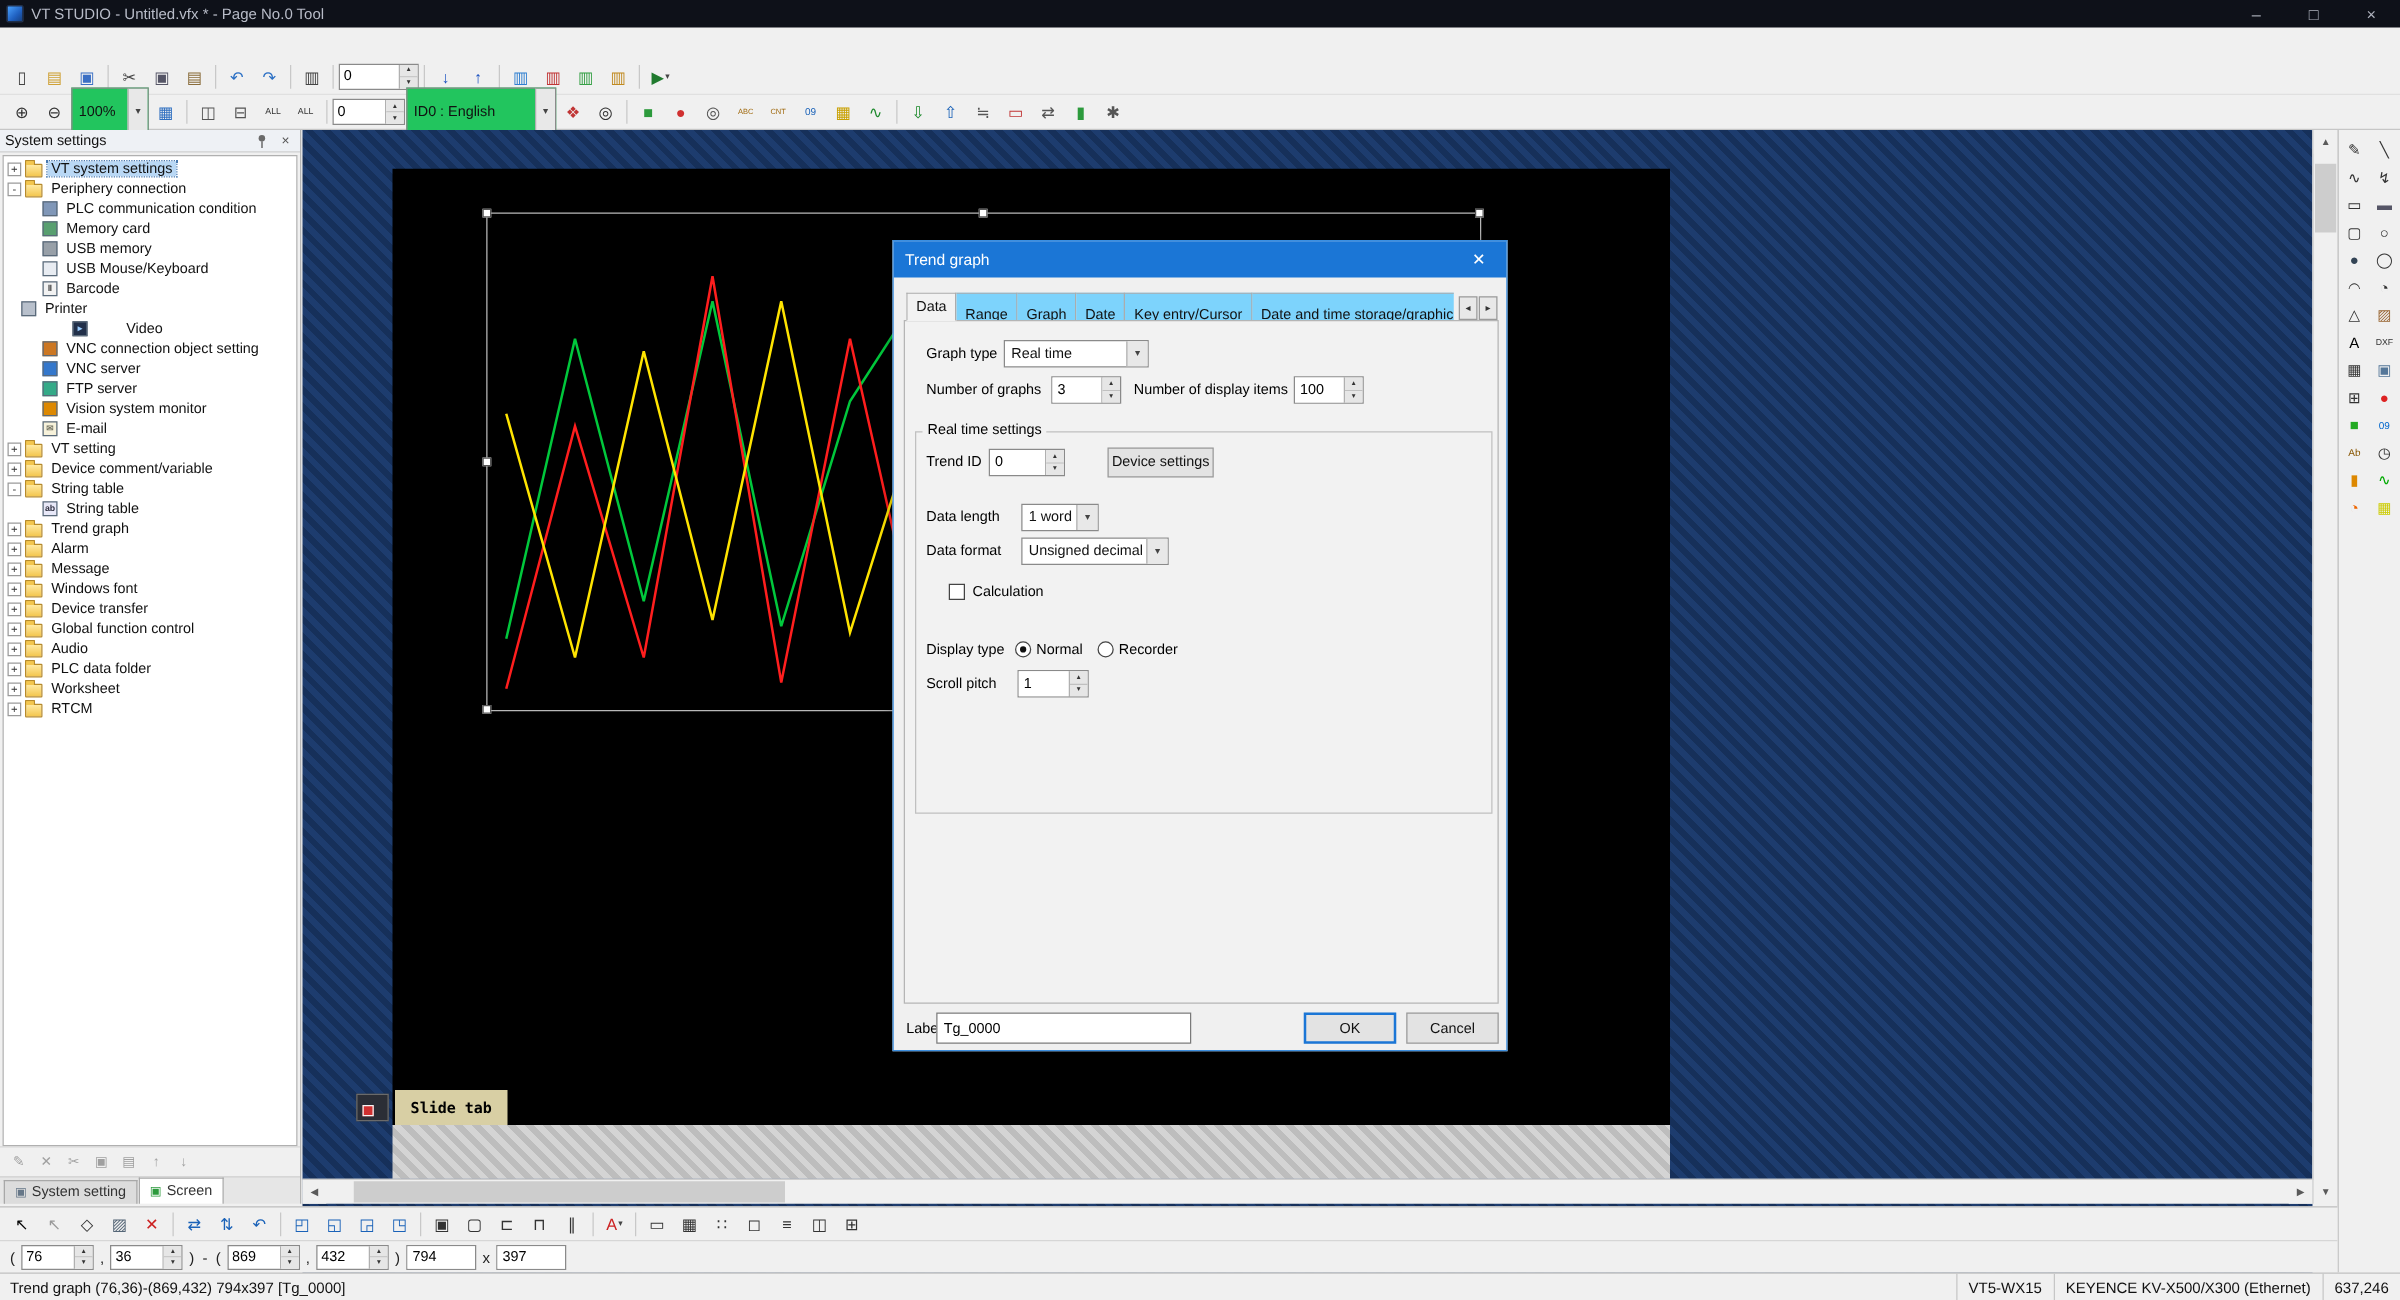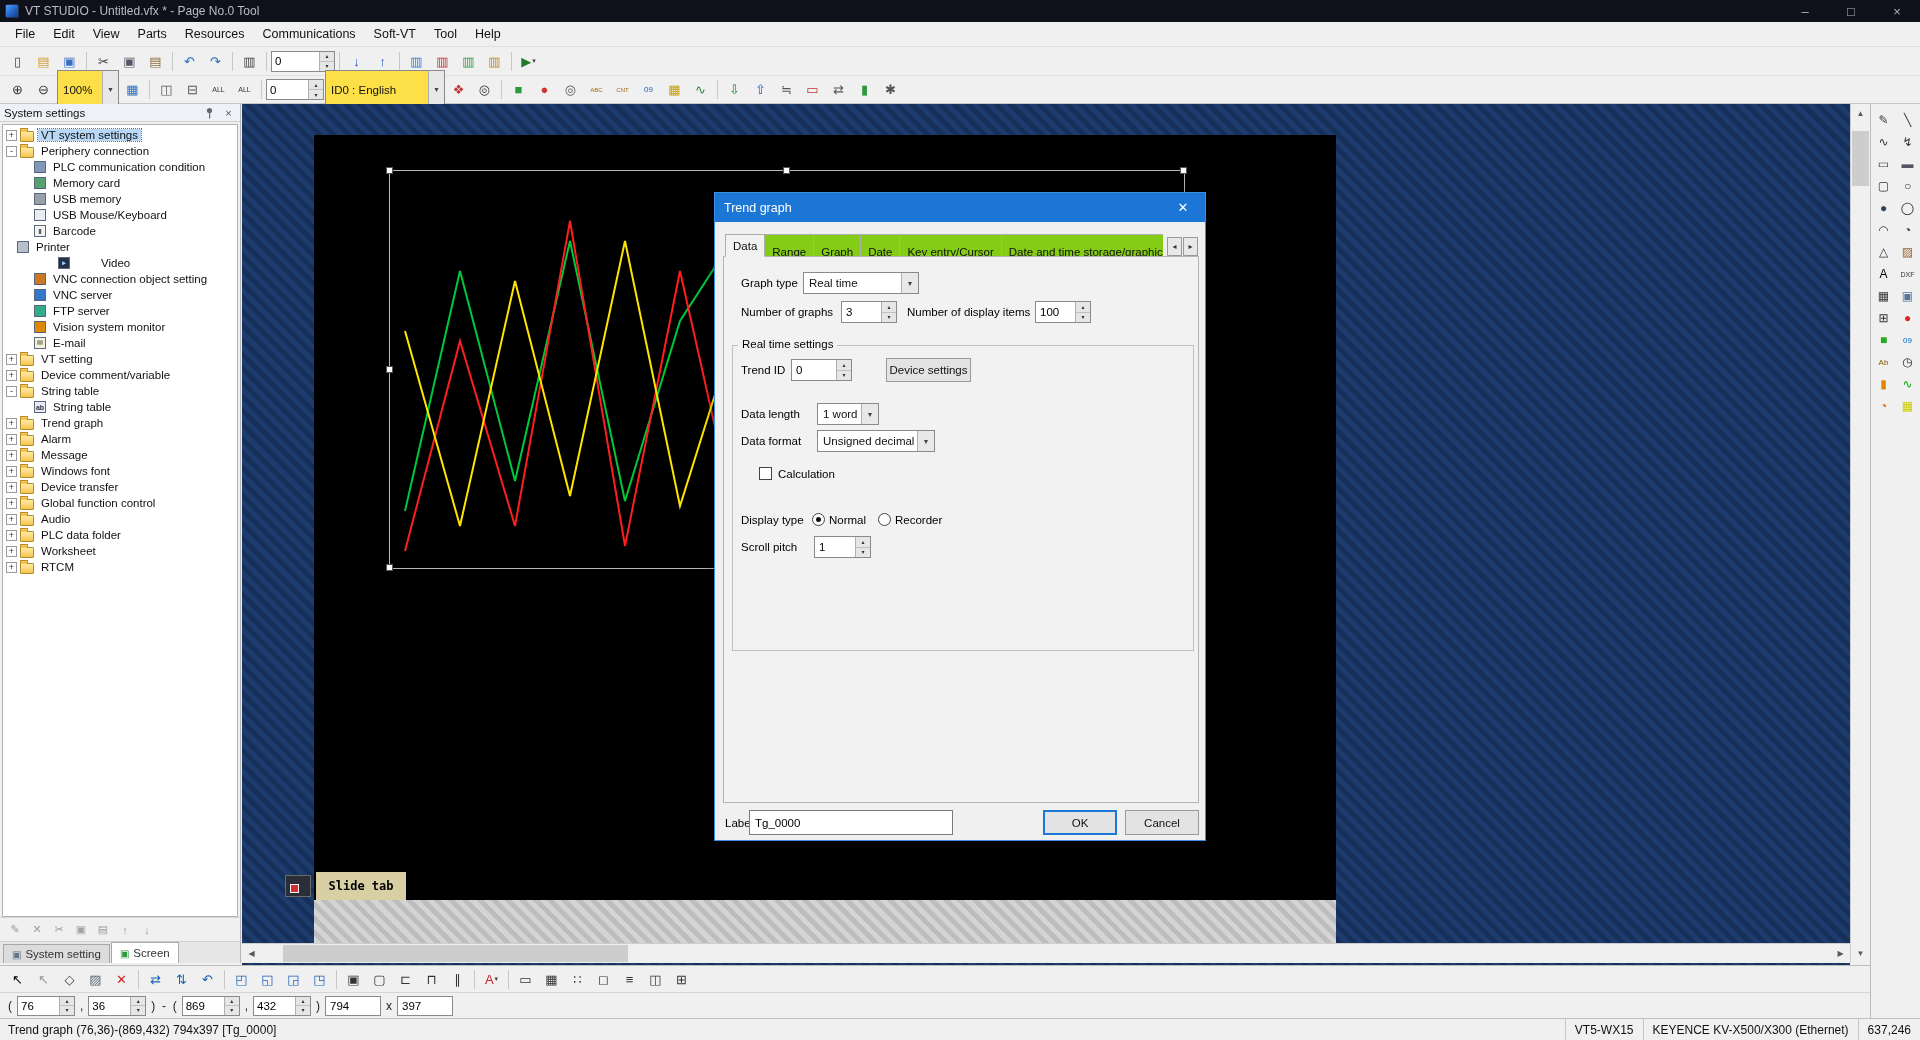--- a/index.html
+++ b/index.html
@@ -15,21 +15,21 @@
 
 
 .menubar{position:absolute;left:0;top:22px;width:100%;height:25px;background:#f0f0f0;display:flex;align-items:center;border-bottom:1px solid #dedede;padding-left:6px}
 .mitem{padding:3px 9px;font-size:12.5px}
 .toolbar{position:absolute;left:0;width:100%;background:#f0f0f0;display:flex;align-items:center;gap:1px;padding:0 5px}
 #toolbar1{top:47px;height:29px;border-bottom:1px solid #e0e0e0}
 #toolbar2{top:76px;height:28px;border-bottom:1px solid #c6c6c6}
 .tbtn{width:25px;height:23px;display:flex;align-items:center;justify-content:center;border:1px solid transparent;border-radius:2px;font-size:13px}
 .tbtn .caret{font-size:7px;color:#444;margin-left:1px}
 .tsep{width:1px;height:19px;background:#c8c8c8;margin:0 3px;flex:none}
-.tcombo{height:39px;background:#fde047;border:1px solid #8a8a8a;display:flex;align-items:center;flex:none}
+.tcombo{height:39px;background:#22c55e;border:1px solid #8a8a8a;display:flex;align-items:center;flex:none}
 .tcombo .val{padding:0 5px;font-size:11.5px;flex:1;white-space:nowrap;overflow:hidden}
 .tcombo .dd{width:16px;height:100%;background:#e8e8e8;border-left:1px solid #b0b0b0;display:flex;align-items:center;justify-content:center;font-size:7px;color:#444}
 .wspin{height:21px;background:#fff;border:1px solid #8a8a8a;display:flex;align-items:stretch;flex:none}
 .wspin input{border:none;outline:none;width:100%;min-width:0;font-size:11.5px;padding:0 3px;font-family:inherit;background:transparent}
 .spincol2{width:15px;border-left:1px solid #b0b0b0;display:flex;flex-direction:column;flex:none}
 .spincol2 i,.spincol2 span{flex:1;font-style:normal;font-size:6px;line-height:1;display:flex;align-items:center;justify-content:center;background:#e6e6e6;color:#333}
 .spincol2 i:first-child,.spincol2 span:first-child{border-bottom:1px solid #c0c0c0}
 
 
 #leftpanel{position:absolute;left:0;top:104px;width:241px;height:859px;background:#f0f0f0;border-right:1px solid #b4b4b4}
@@ -91,21 +91,21 @@
 .cbox input{border:none;outline:none;width:100%;font-size:11.5px;padding:0 4px;font-family:inherit}
 #statusbar{position:absolute;left:0;top:1018px;width:1920px;height:22px;background:#f0f0f0;border-top:1px solid #c0c0c0;display:flex;align-items:center;font-size:12px}
 .sleft{flex:1;padding-left:8px;white-space:nowrap}
 .scell{border-left:1px solid #c6c6c6;padding:0 9px;height:100%;display:flex;align-items:center;white-space:nowrap}
 
 
 #dialog{position:absolute;left:714px;top:192px;width:492px;height:649px;background:#f0f0f0;border:1px solid #3c8fe0;box-shadow:4px 5px 16px rgba(0,0,0,.55);z-index:50}
 .dtitle{height:29px;background:#1b76d6;color:#fff;display:flex;align-items:center;padding-left:9px;font-size:12.5px}
 .dclose{width:44px;height:100%;margin-left:auto;display:flex;align-items:center;justify-content:center;font-size:13px}
 .dtabs{position:absolute;left:10px;top:41px;width:438px;height:23px;display:flex;overflow:hidden;}
-.dtab{padding:0 7px;height:35px;display:flex;align-items:center;border:1px solid #acacac;border-left:none;background:#84cc16;font-size:11.5px;white-space:nowrap;flex:none}
+.dtab{padding:0 7px;height:35px;display:flex;align-items:center;border:1px solid #acacac;border-left:none;background:#7dd3fc;font-size:11.5px;white-space:nowrap;flex:none}
 .dtab:first-child{border-left:1px solid #acacac}
 .dtab.active{background:#f2f2f2;height:23px;border-bottom:1px solid #f2f2f2;position:relative;z-index:2}
 .tabarrow{position:absolute;top:44px;width:15px;height:19px;border:1px solid #9a9a9a;background:#e8e8e8;display:flex;align-items:center;justify-content:center;font-size:8px;color:#333}
 .dpanel{position:absolute;left:8px;top:63px;width:476px;height:547px;background:#f2f2f2;border:1px solid #b5b5b5}
 .dlabel{position:absolute;font-size:11.5px;color:#000;white-space:nowrap}
 .legend{background:#f2f2f2;padding:0 4px}
 .groupbox{position:absolute;border:1px solid #c0c0c0}
 .dcombo{position:absolute;height:22px;background:#fff;border:1px solid #8a8a8a;display:flex;align-items:center}
 .dcombo .val{flex:1;padding:0 5px;font-size:11.5px;white-space:nowrap;overflow:hidden}
 .dcombo .dd{width:17px;height:100%;background:#e8e8e8;border-left:1px solid #b0b0b0;display:flex;align-items:center;justify-content:center;font-size:7px;color:#444;flex:none}
@@ -126,31 +126,20 @@
   <div class="titlebar">
     <div class="appicon"></div>
     <span>VT STUDIO - Untitled.vfx * - Page No.0 Tool</span>
     <div class="winbtns">
       <div class="winbtn">–</div>
       <div class="winbtn">□</div>
       <div class="winbtn close">×</div>
     </div>
   </div>
 
-  <div class="menubar" id="menubar">
-      <div class="mitem">File</div>
-      <div class="mitem">Edit</div>
-      <div class="mitem">View</div>
-      <div class="mitem">Parts</div>
-      <div class="mitem">Resources</div>
-      <div class="mitem">Communications</div>
-      <div class="mitem">Soft-VT</div>
-      <div class="mitem">Tool</div>
-      <div class="mitem">Help</div>
-    </div>
   <div class="toolbar" id="toolbar1">
       <div class="tbtn">
         <span class="glyph" style="color: rgb(68, 68, 68);">▯</span>
       </div>
       <div class="tbtn">
         <span class="glyph" style="color: rgb(207, 161, 54);">▤</span>
       </div>
       <div class="tbtn">
         <span class="glyph" style="color: rgb(58, 111, 196);">▣</span>
       </div>

